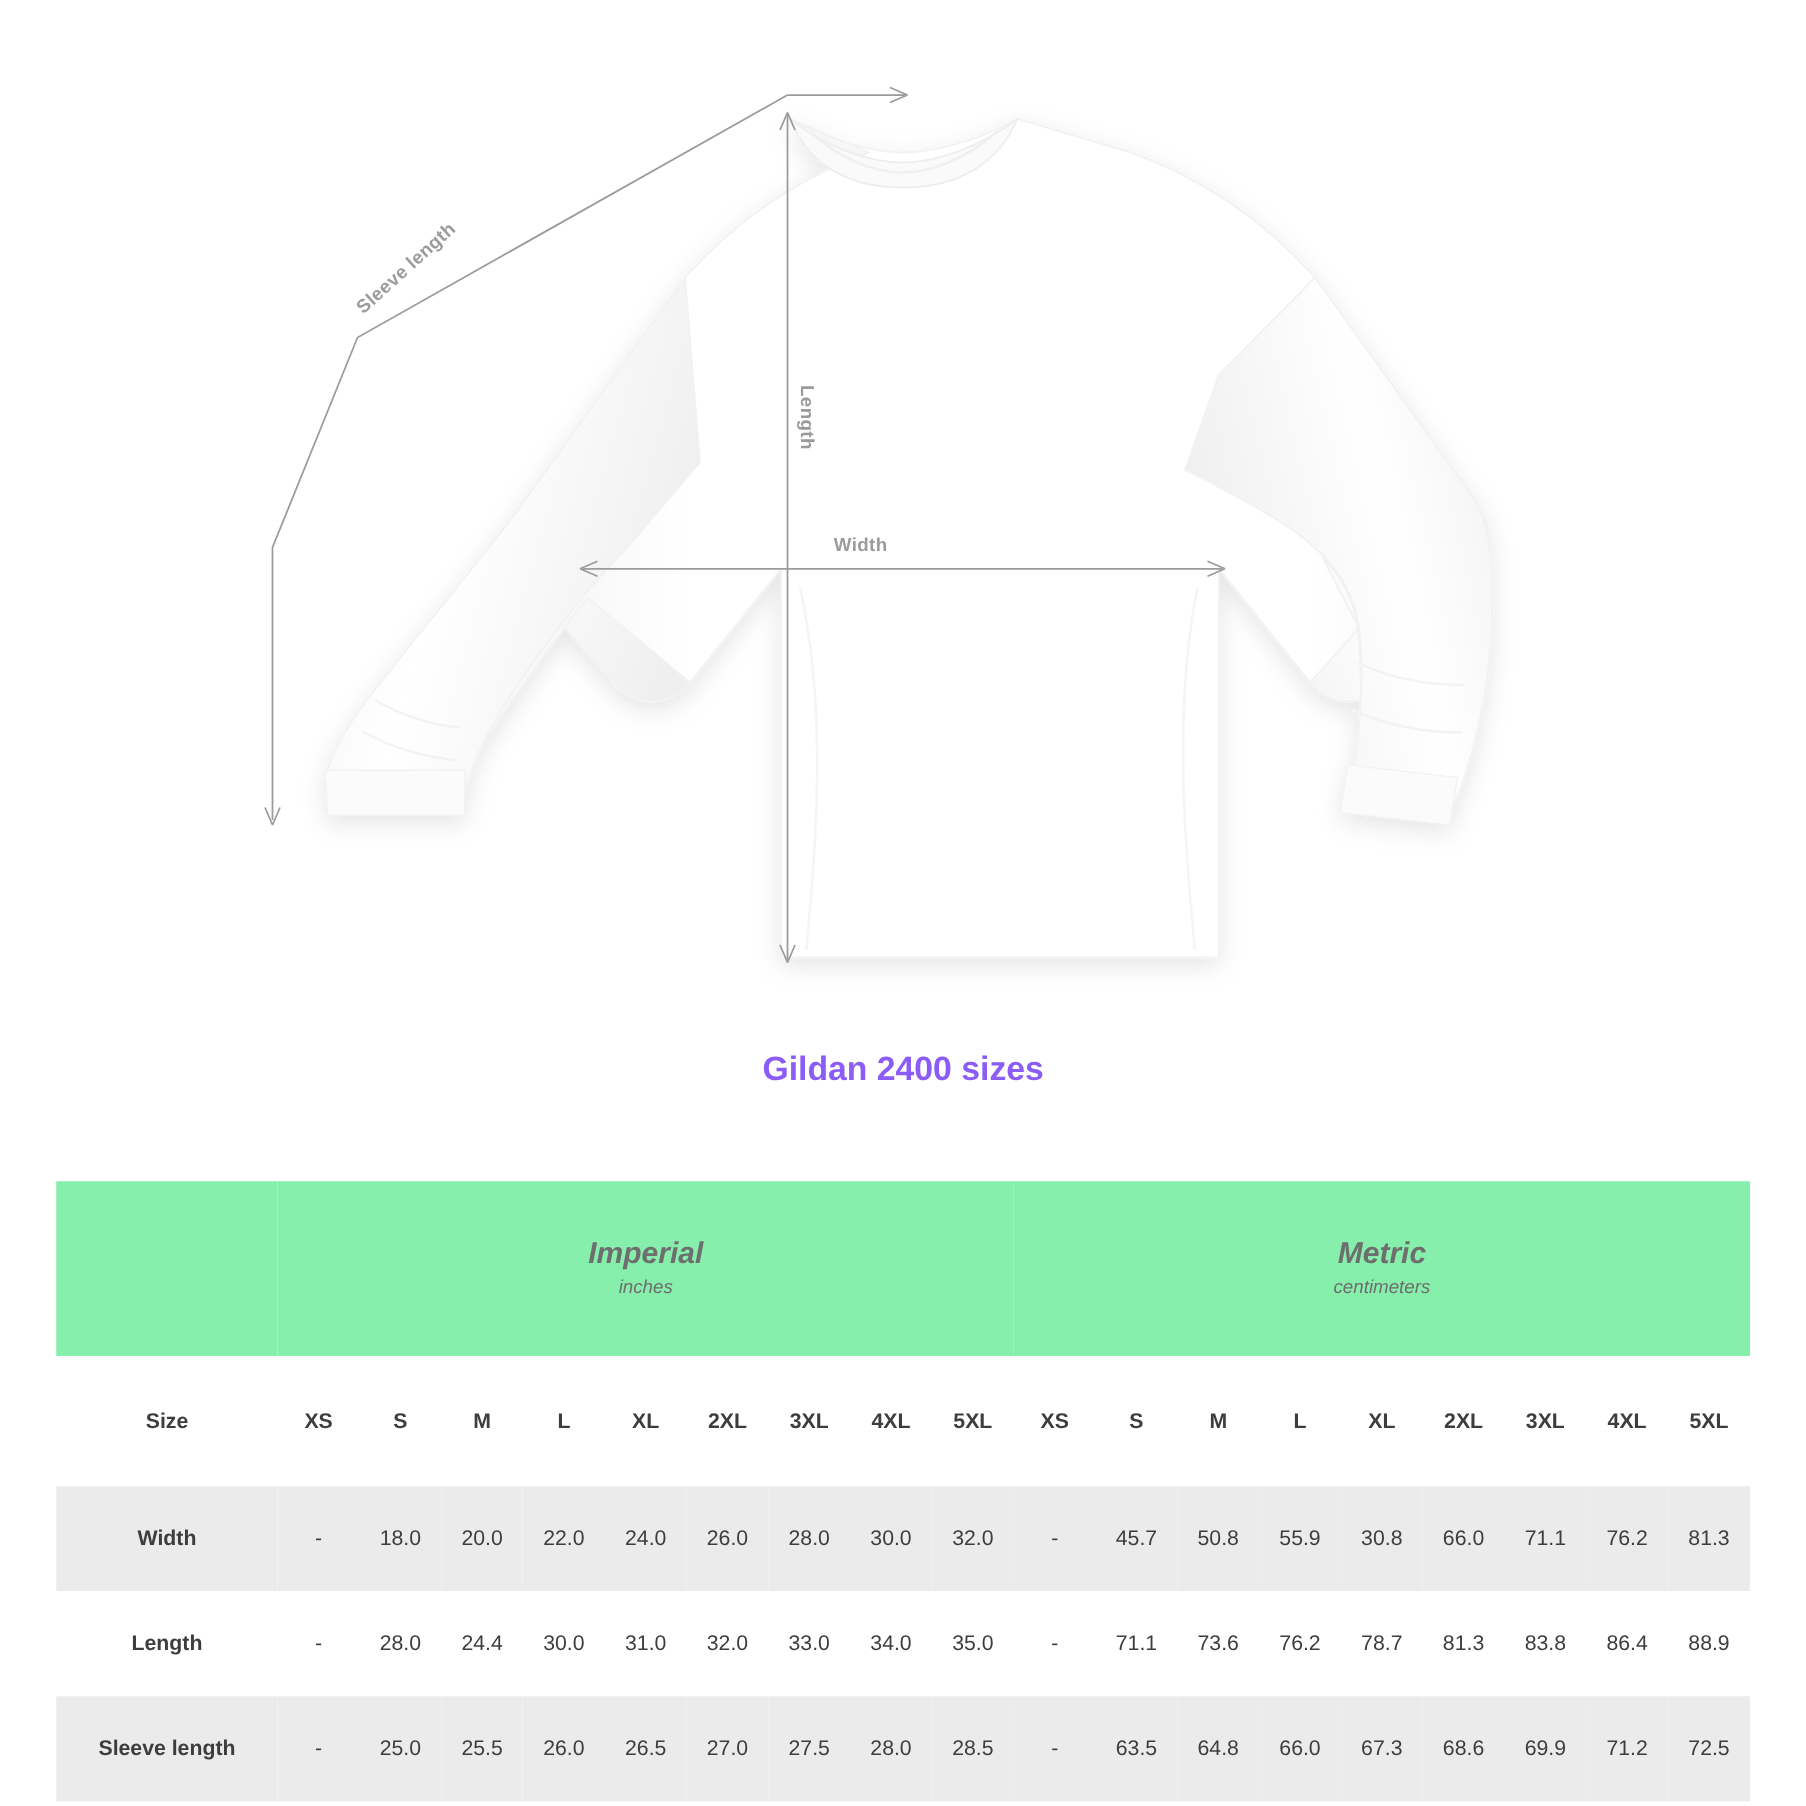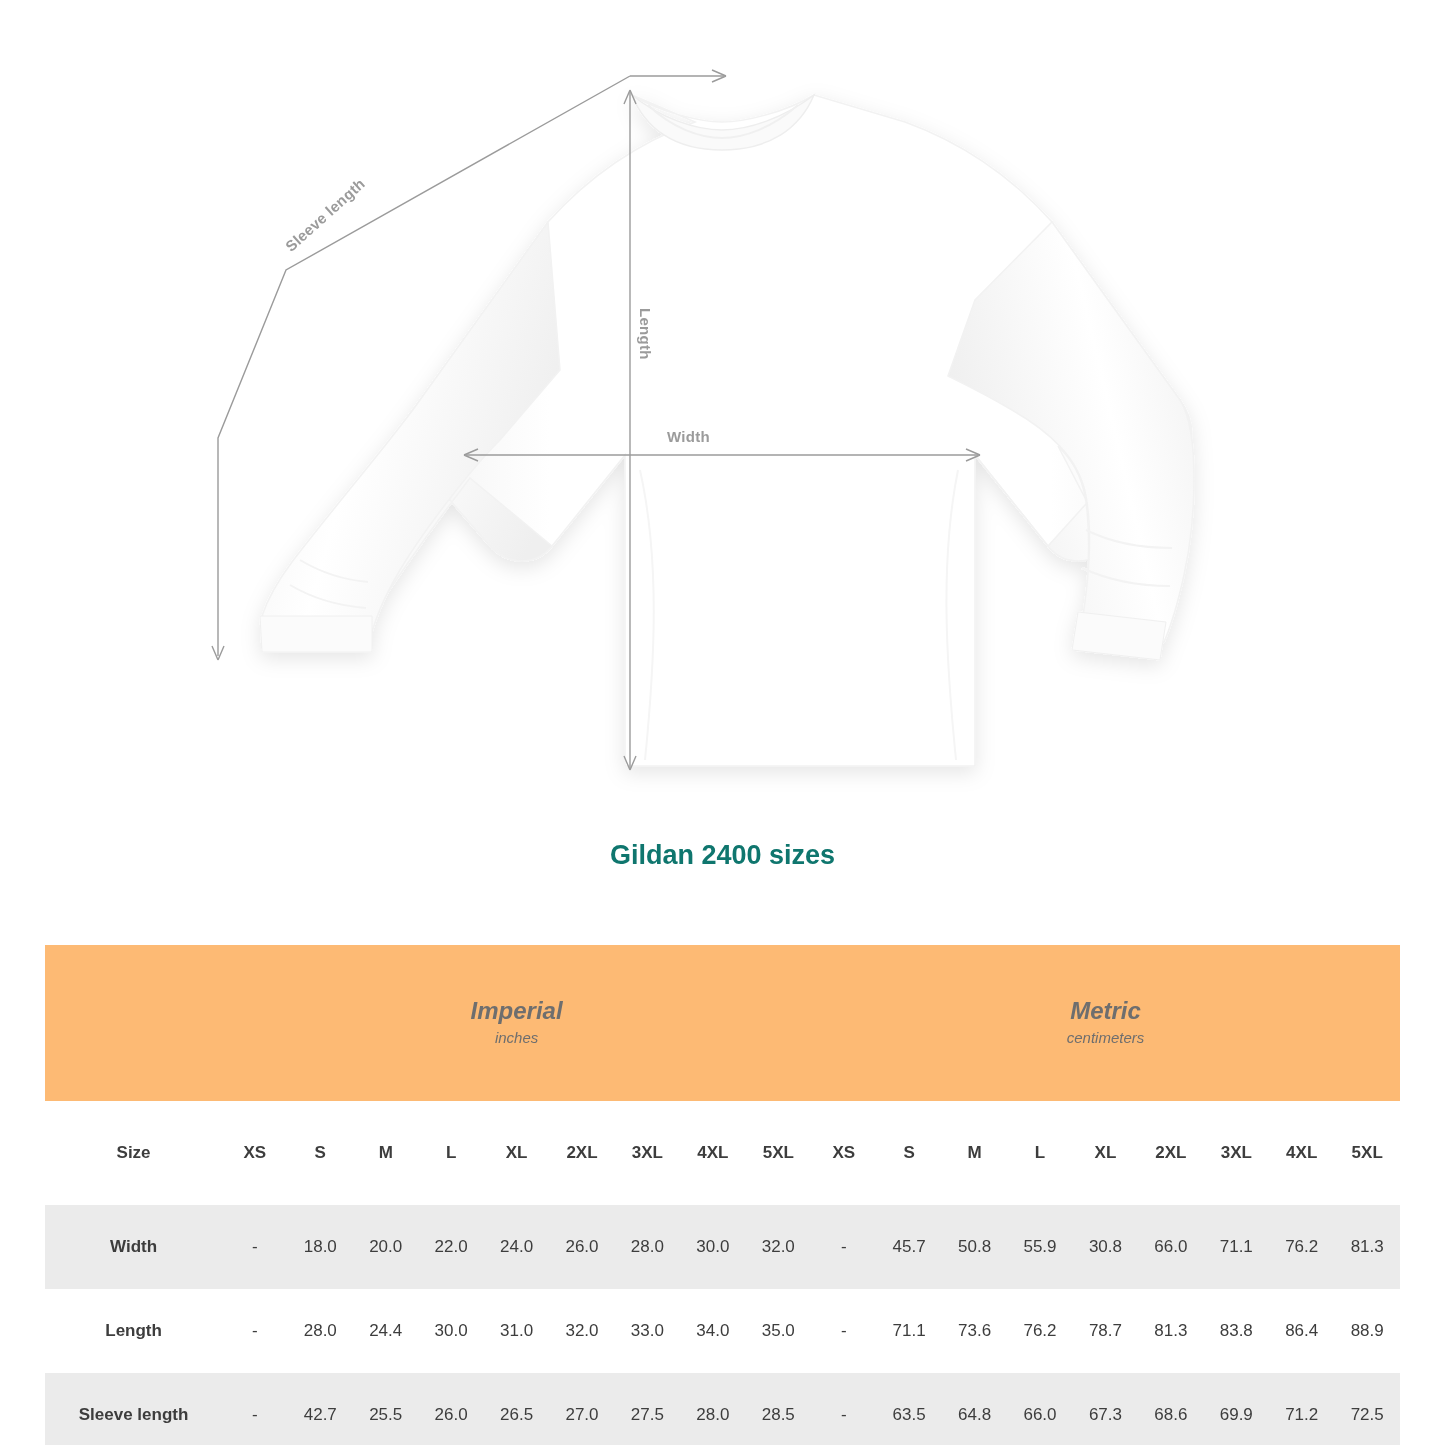--- a/index.html
+++ b/index.html
@@ -48,21 +48,21 @@
   #title-block {
     position: absolute;
     top: 840px;
     left: 0;
     width: 1445px;
     text-align: center;
   }
   #chart-title {
     font-size: 27px;
     font-weight: bold;
-    color: #0f766e;
+    color: #8b5cf6;
     margin: 0 0 14px 0;
   }
   #chart-note {
     font-size: 16px;
     font-style: italic;
     color: #4a4a4a;
     margin: 0;
   }
 
   
@@ -81,22 +81,22 @@
     padding: 0;
     margin: 0;
     text-align: center;
     vertical-align: middle;
     font-size: 17px;
     color: #3d3d3d;
   }
 
   
   tr.unit-row td {
-    height: 156px;
-    background: #fdba74;
+    height: 140px;
+    background: #86efac;
   }
   .unit-name {
     font-size: 24px;
     font-style: italic;
     font-weight: bold;
     color: #6e6e6e;
     line-height: 1.25;
   }
   .unit-sub {
     font-size: 15px;
@@ -354,21 +354,21 @@
         <td>78.7</td>
         <td>81.3</td>
         <td>83.8</td>
         <td>86.4</td>
         <td>88.9</td>
       </tr>
 
       <tr class="data-row alt">
         <td class="rowlabel">Sleeve length</td>
         <td>-</td>
-        <td>42.7</td>
+        <td>25.0</td>
         <td>25.5</td>
         <td>26.0</td>
         <td>26.5</td>
         <td>27.0</td>
         <td>27.5</td>
         <td>28.0</td>
         <td>28.5</td>
         <td>-</td>
         <td>63.5</td>
         <td>64.8</td>

